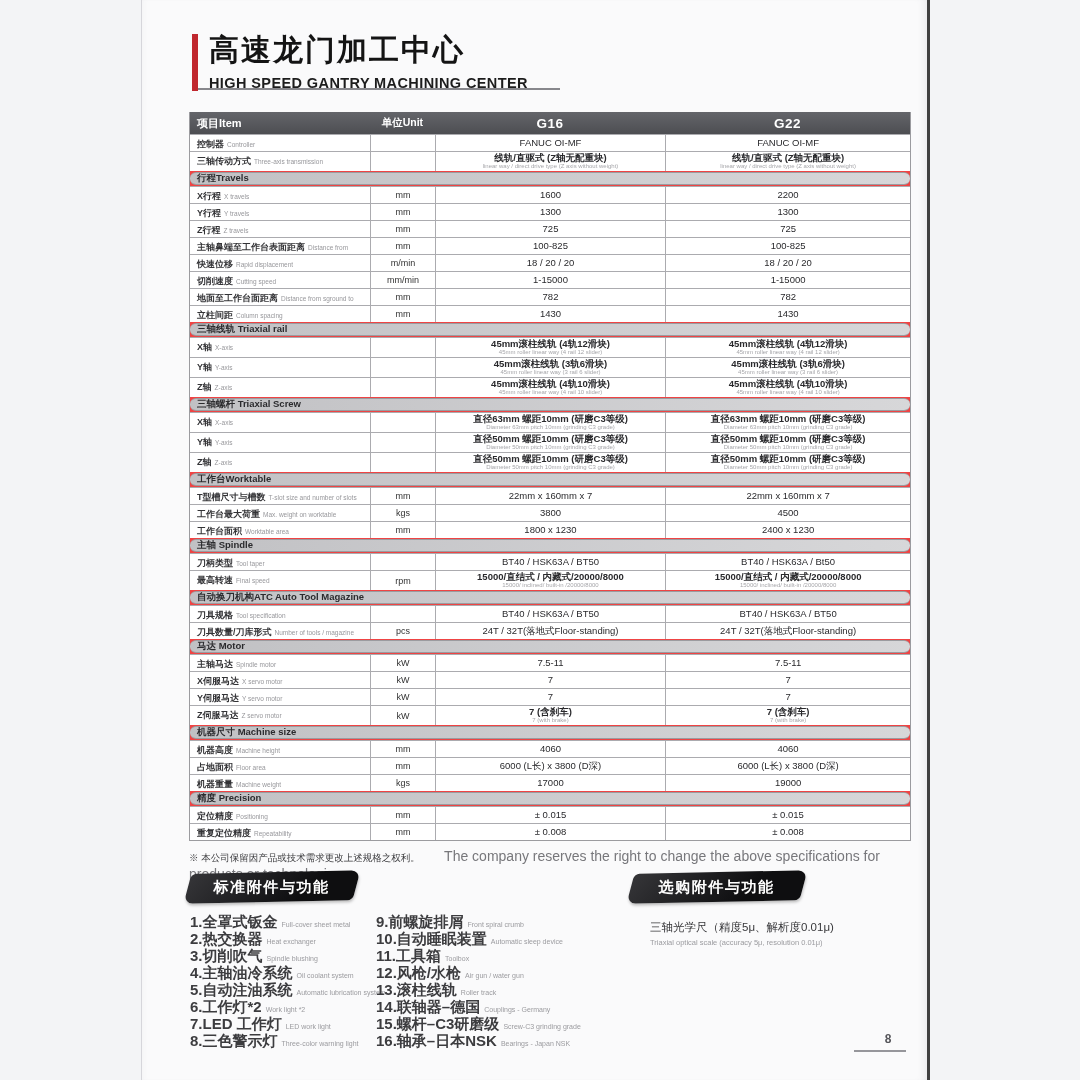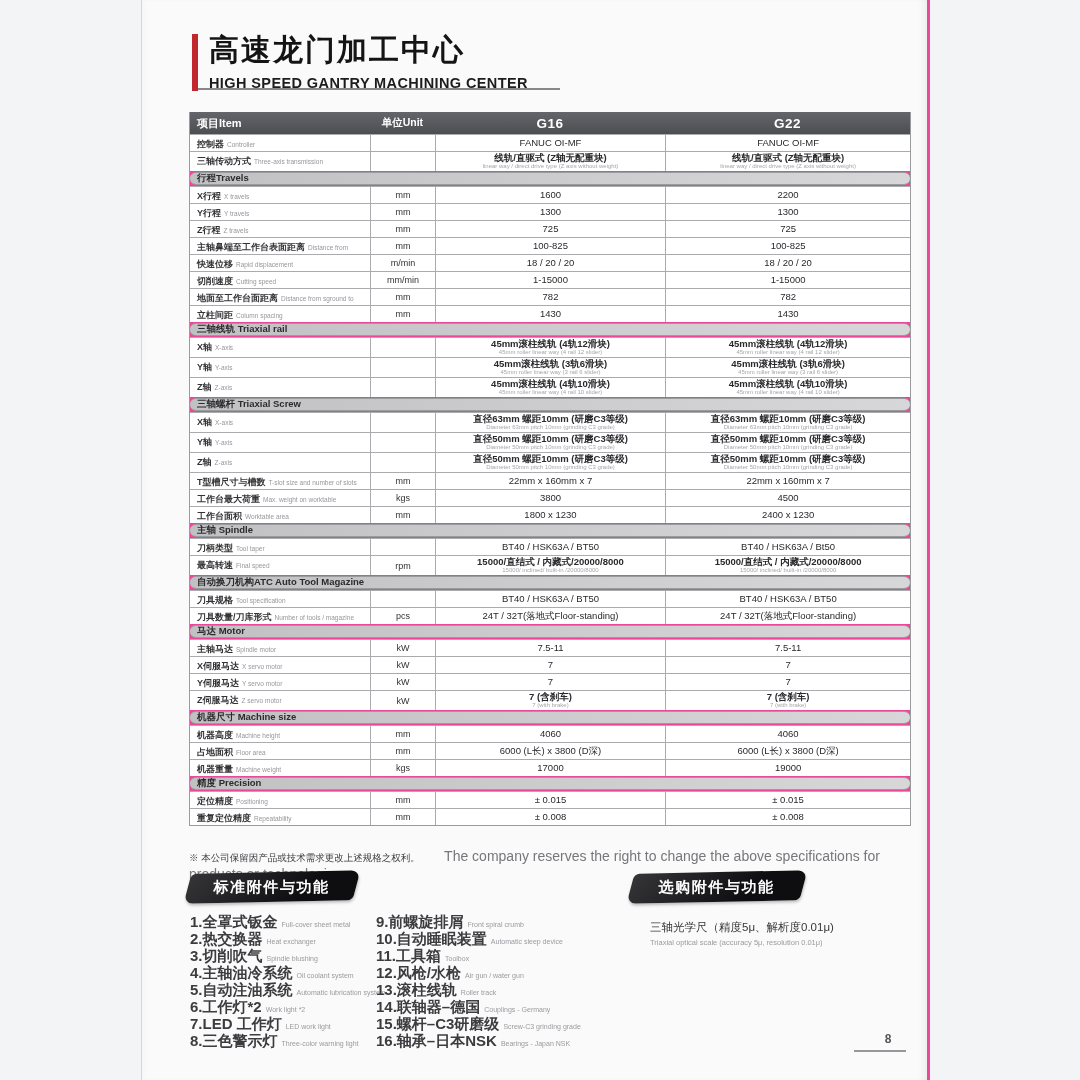--- a/index.html
+++ b/index.html
@@ -1,29 +1,29 @@
 <!DOCTYPE html>
 <html><head>
 <meta charset="utf-8">
 <style>
   * { margin:0; padding:0; box-sizing:border-box; }
   body { width:1080px; height:1080px; background:#eceef1; font-family:"Liberation Sans", sans-serif; overflow:hidden; }
   .canvas { position:relative; width:1080px; height:1080px; background:#f3f4f6; }
   .page {
     position:absolute; left:141px; top:0; width:789px; height:1080px;
-    background:#fafafb; border-left:1px solid #d6d6db; border-right:3px solid #ec4899;
+    background:#fafafb; border-left:1px solid #d6d6db; border-right:3px solid #404040;
     box-shadow: inset -8px 0 10px -7px rgba(80,80,95,.12), inset 4px 0 6px -4px rgba(80,80,95,.06);
   }
   
   .title-wrap { position:absolute; left:50px; top:34px; padding-left:11px; border-left:6px solid #c0272e; }
   .title-zh { font-size:30px; font-weight:bold; color:#141414; letter-spacing:2px; line-height:32px; }
   .title-en { font-size:14.5px; font-weight:bold; color:#1c1c1c; letter-spacing:.4px; margin-top:9px; }
   .title-rule { position:absolute; left:56px; top:88px; width:362px; height:2px; background:#87878c; }
   
-  .spec-table { position:absolute; left:47px; top:112px; width:722px; border:1px solid #9b9b9f; border-top:none; background:#ec4899; }
+  .spec-table { position:absolute; left:47px; top:112px; width:722px; border:1px solid #9b9b9f; border-top:none; background:#ef4444; }
   .t-head { display:flex; height:22px; align-items:center; background:linear-gradient(#64656a,#4d4e52); color:#fff; }
   .t-head .c-item { font-size:11px; font-weight:bold; padding-left:7px; }
   .t-head .c-unit { font-size:10.5px; font-weight:bold; text-align:center; }
   .t-head .c-g16, .t-head .c-g22 { font-size:13.5px; font-weight:bold; text-align:center; letter-spacing:.5px; }
   .c-item { width:25%; }
   .c-unit { width:9%; }
   .c-g16  { width:32%; }
   .c-g22  { width:34%; }
   .t-row { display:flex; background:#fff; border-top:1px solid #ababaf; align-items:stretch; overflow:hidden; }
   .t-row.h1 { height:17px; }
@@ -251,20 +251,21 @@
           <div class="c-unit"></div>
           <div class="c-g16">
             <div class="val-main b">直径50mm 螺距10mm (研磨C3等级)</div>
             <div class="val-sub">Diameter 50mm pitch 10mm (grinding C3 grade)</div>
           </div>
           <div class="c-g22">
             <div class="val-main b">直径50mm 螺距10mm (研磨C3等级)</div>
             <div class="val-sub">Diameter 50mm pitch 10mm (grinding C3 grade)</div>
           </div>
         </div>
+        <div class="t-sec">工作台Worktable</div>
         <div class="t-row h1">
           <div class="c-item"><span class="zh">T型槽尺寸与槽数</span><span class="en">T-slot size and number of slots</span></div>
           <div class="c-unit">mm</div>
           <div class="c-g16">
             <div class="val-main">22mm x 160mm x 7</div>
           </div>
           <div class="c-g22">
             <div class="val-main">22mm x 160mm x 7</div>
           </div>
         </div>

